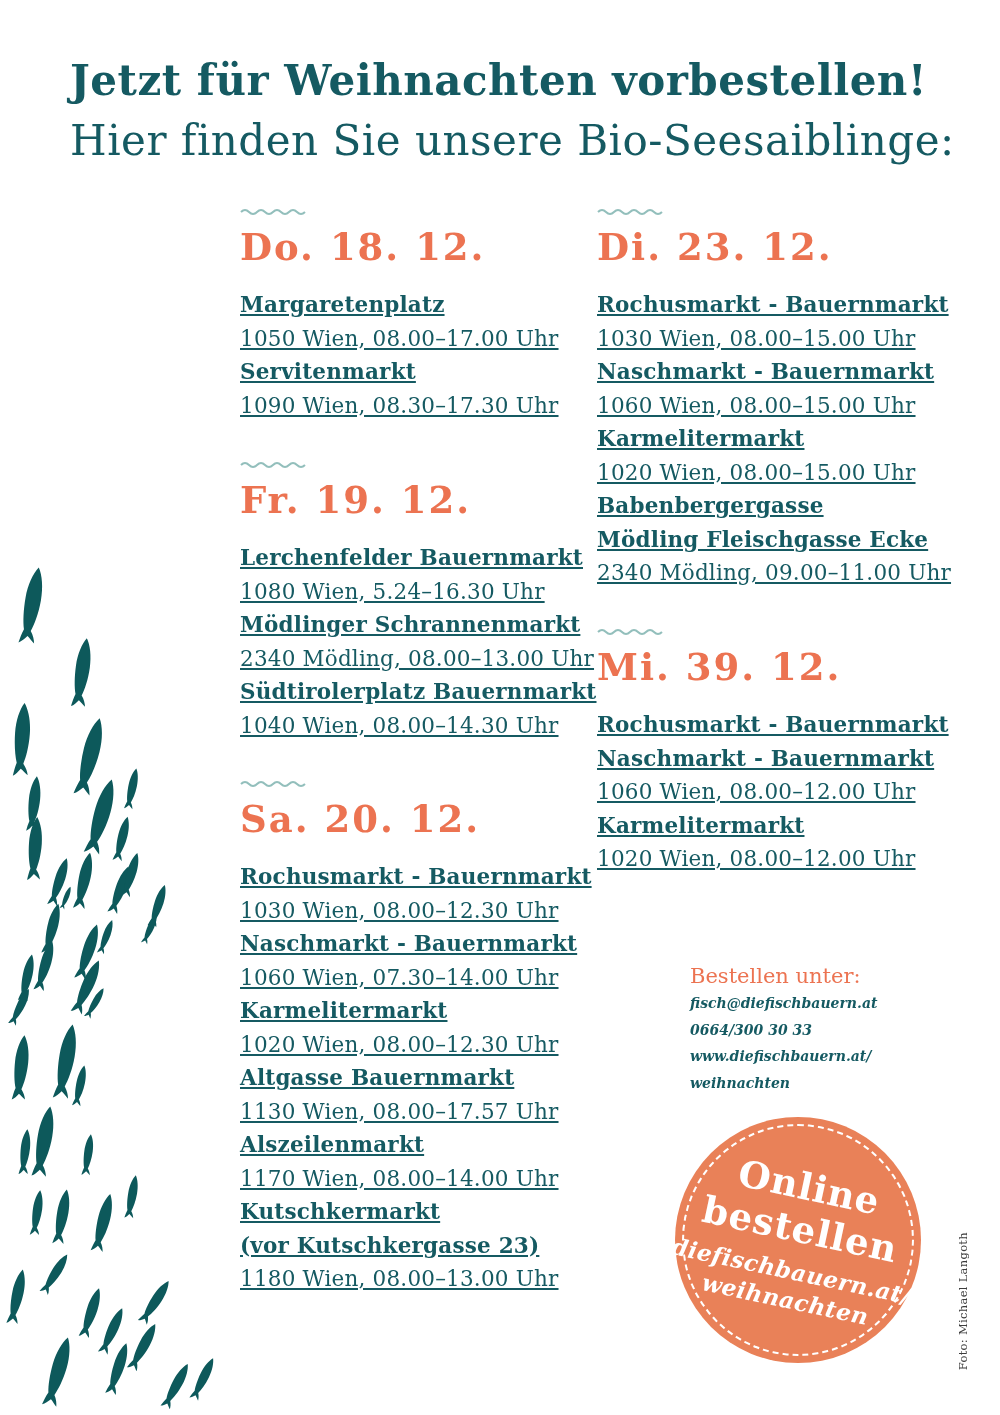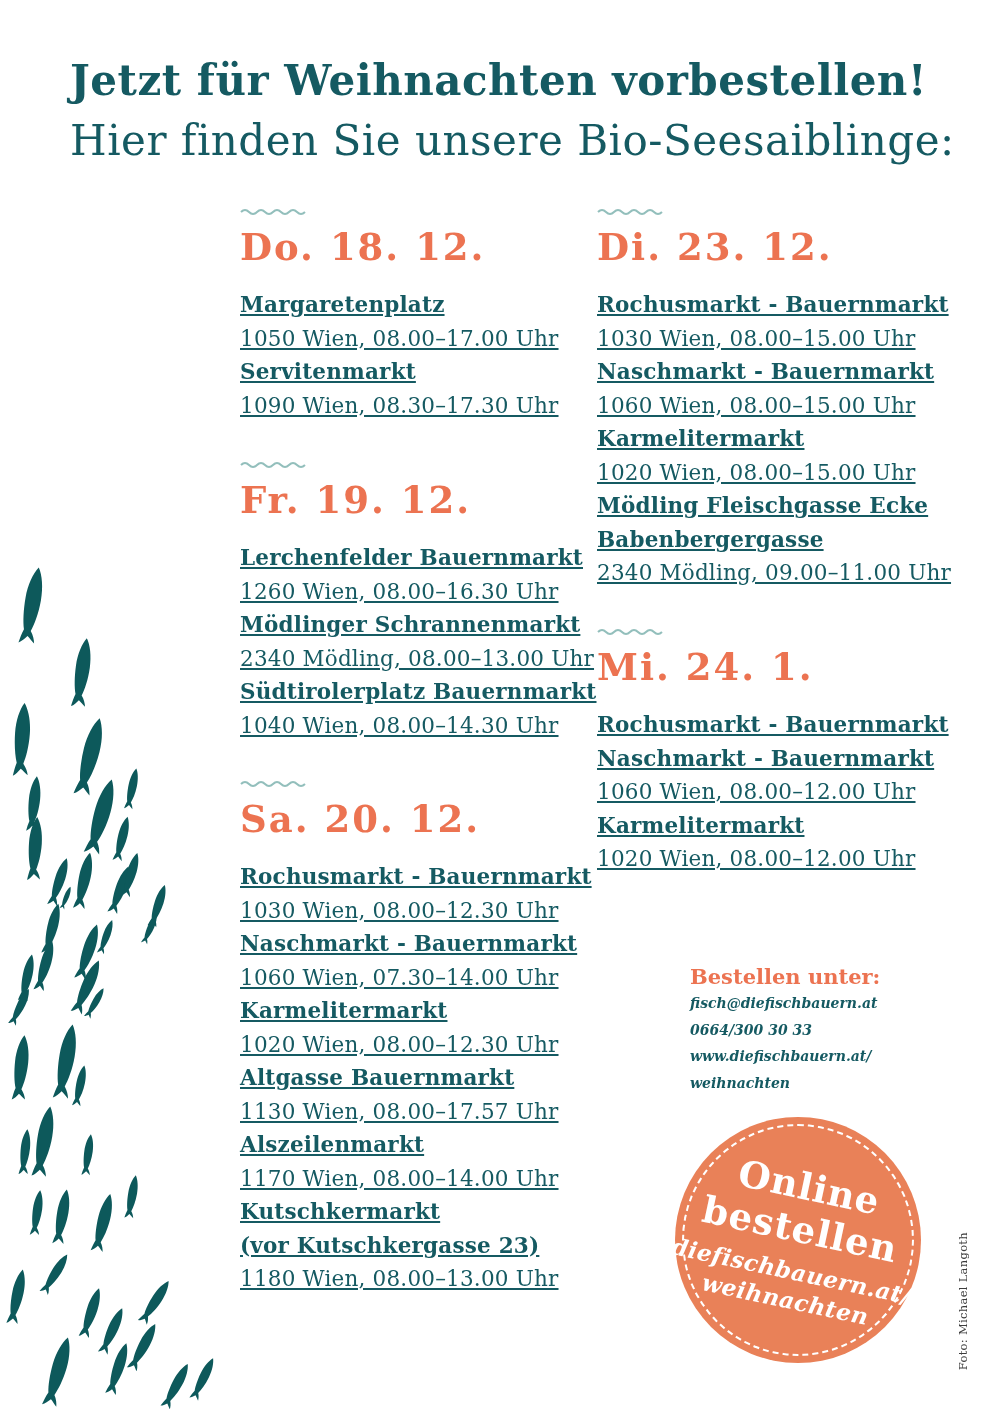--- a/index.html
+++ b/index.html
@@ -34,21 +34,21 @@
   .day-heading {
     margin:0 0 22px 0; font-size:37px; line-height:37px; font-weight:bold;
     color:var(--orange,#ec7351); letter-spacing:2px;
   }
   .entries { font-size:21.5px; line-height:33.5px; color:var(--teal,#155a62); letter-spacing:0.2px;text-decoration:underline; }
   .entry-name { font-weight:bold; }
   .entry-detail { font-weight:normal; }
   
   .contact { position:absolute; left:690px; top:963px; width:290px; }
   .contact-heading {
-    font-size:21px; line-height:27px; font-weight:bold; color:var(--orange,#ec7351);
+    font-size:21px; line-height:27px; font-weight:normal; color:var(--orange,#ec7351);
   }
   .contact-line { font-size:14px; line-height:26.5px; font-weight:bold; color:var(--teal,#155a62);font-style:italic; }
   
   .badge {
     position:absolute; left:675px; top:1117px; width:246px; height:246px;
     background:var(--badge,#e98158); border-radius:50%;
   }
   .badge-ring {
     position:absolute; inset:7px; border:2.5px dashed #ffffff; border-radius:50%;
   }
@@ -137,21 +137,21 @@
       </div>
   </section>
 
   <section class="day-section sec-fr">
     <svg class="wave" width="66" height="9">
       <path d="M1 5 Q5 1 9 5 T17 5 T25 5 T33 5 T41 5 T49 5 T57 5 T65 5" fill="none" stroke="#93bfbc" stroke-width="2"></path>
     </svg>
     <h3 class="day-heading">Fr. 19. 12.</h3>
     <div class="entries">
         <div class="entry-name">Lerchenfelder Bauernmarkt</div>
-        <div class="entry-detail">1260 Wien, 08.00–16.30 Uhr</div>
+        <div class="entry-detail">1080 Wien, 5.24–16.30 Uhr</div>
         <div class="entry-name">Mödlinger Schrannenmarkt</div>
         <div class="entry-detail">2340 Mödling, 08.00–13.00 Uhr</div>
         <div class="entry-name">Südtirolerplatz Bauernmarkt</div>
         <div class="entry-detail">1040 Wien, 08.00–14.30 Uhr</div>
       </div>
   </section>
 
   <section class="day-section sec-sa">
     <svg class="wave" width="66" height="9">
       <path d="M1 5 Q5 1 9 5 T17 5 T25 5 T33 5 T41 5 T49 5 T57 5 T65 5" fill="none" stroke="#93bfbc" stroke-width="2"></path>
@@ -179,31 +179,31 @@
       <path d="M1 5 Q5 1 9 5 T17 5 T25 5 T33 5 T41 5 T49 5 T57 5 T65 5" fill="none" stroke="#93bfbc" stroke-width="2"></path>
     </svg>
     <h3 class="day-heading">Di. 23. 12.</h3>
     <div class="entries">
         <div class="entry-name">Rochusmarkt - Bauernmarkt</div>
         <div class="entry-detail">1030 Wien, 08.00–15.00 Uhr</div>
         <div class="entry-name">Naschmarkt - Bauernmarkt</div>
         <div class="entry-detail">1060 Wien, 08.00–15.00 Uhr</div>
         <div class="entry-name">Karmelitermarkt</div>
         <div class="entry-detail">1020 Wien, 08.00–15.00 Uhr</div>
+        <div class="entry-name">Babenbergergasse</div>
         <div class="entry-name">Mödling Fleischgasse Ecke</div>
-        <div class="entry-name">Babenbergergasse</div>
         <div class="entry-detail">2340 Mödling, 09.00–11.00 Uhr</div>
       </div>
   </section>
 
   <section class="day-section sec-mi">
     <svg class="wave" width="66" height="9">
       <path d="M1 5 Q5 1 9 5 T17 5 T25 5 T33 5 T41 5 T49 5 T57 5 T65 5" fill="none" stroke="#93bfbc" stroke-width="2"></path>
     </svg>
-    <h3 class="day-heading">Mi. 24. 1.</h3>
+    <h3 class="day-heading">Mi. 39. 12.</h3>
     <div class="entries">
         <div class="entry-name">Rochusmarkt - Bauernmarkt</div>
         <div class="entry-name">Naschmarkt - Bauernmarkt</div>
         <div class="entry-detail">1060 Wien, 08.00–12.00 Uhr</div>
         <div class="entry-name">Karmelitermarkt</div>
         <div class="entry-detail">1020 Wien, 08.00–12.00 Uhr</div>
       </div>
   </section>
 
   <aside class="contact">

